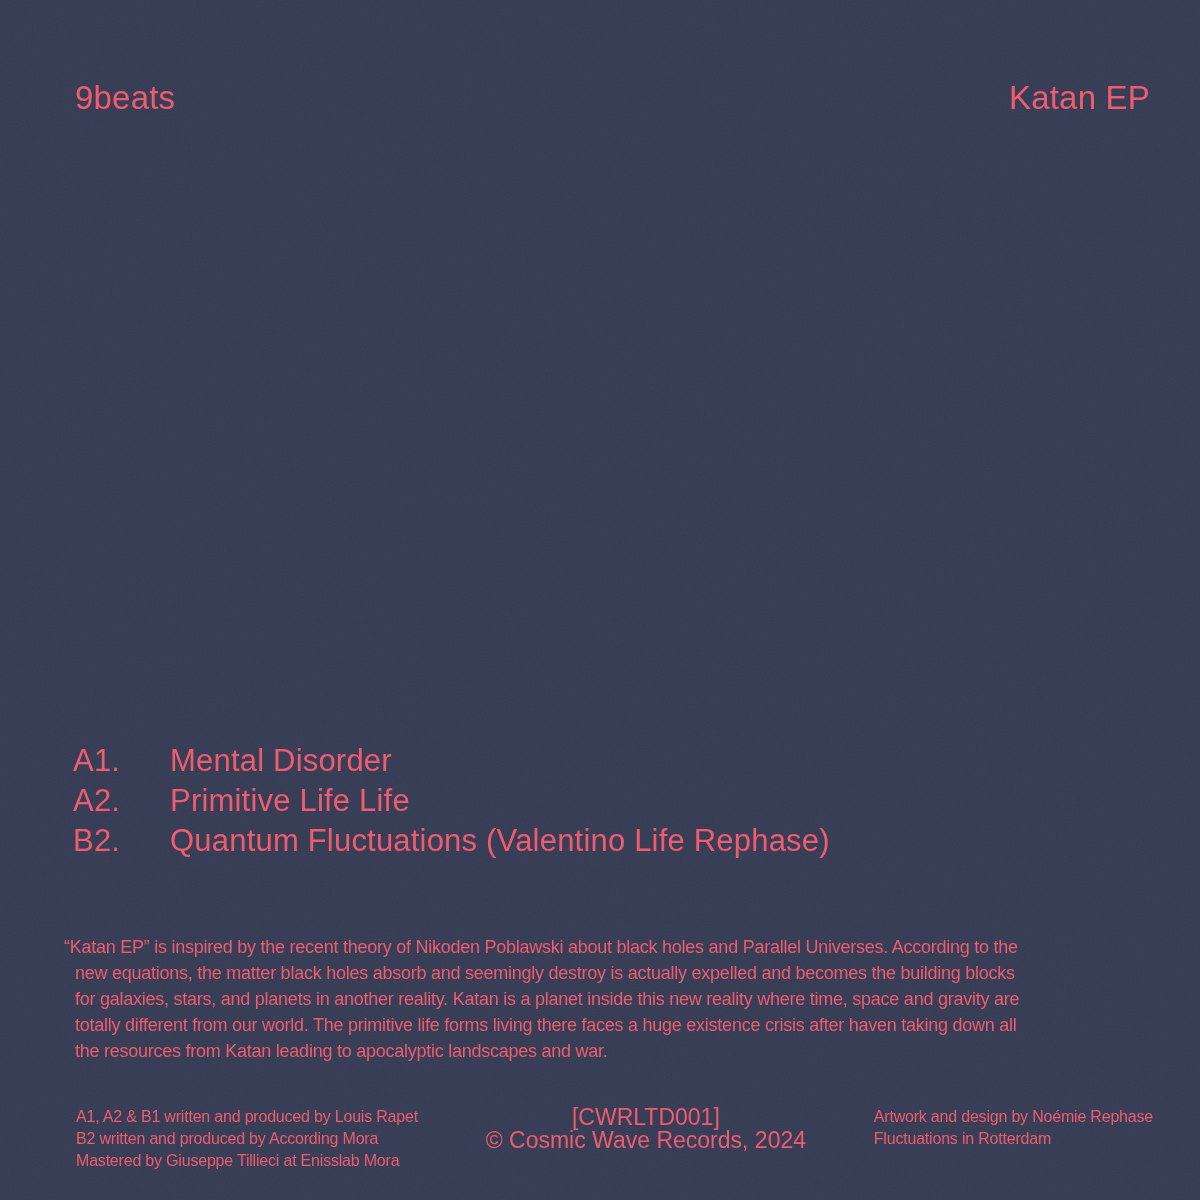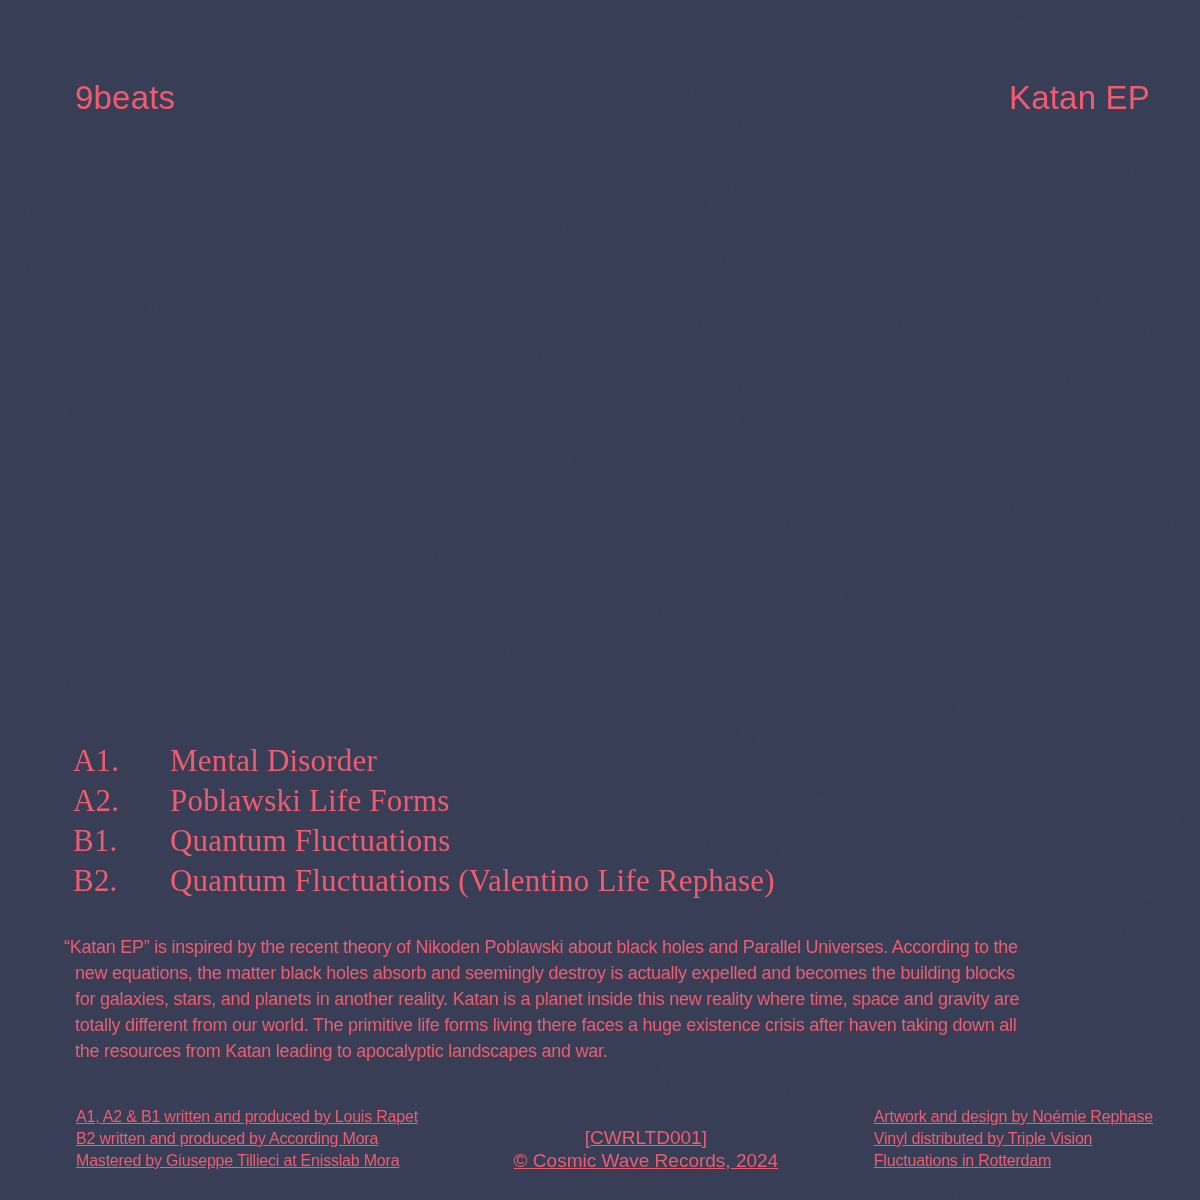--- a/index.html
+++ b/index.html
@@ -32,49 +32,47 @@
     font-size: 33px;
     line-height: 1.1;
     letter-spacing: 0.2px;
   }
   .tracklist {
     position: absolute;
     top: 741px; left: 73px; right: 50px;
     font-size: 31px;
     line-height: 40px;
     letter-spacing: 0.2px;
-    font-family: Liberation Serif, serif;
   }
   .track-row { display: flex; }
   .track-number { width: 97px; flex: 0 0 97px; }
   .track-title { flex: 1; }
   .description {
     position: absolute;
     top: 934px; left: 75px;
     width: 1100px;
     font-size: 18px;
     line-height: 26px;
     letter-spacing: -0.25px;
     white-space: pre-line;
     text-indent: -11px;
   }
   .footer {
     position: absolute;
     left: 76px; right: 47px; bottom: 28px;
     display: flex;
     justify-content: space-between;
-    align-items: flex-end;
+    align-items: flex-start;
     font-size: 16px;
     line-height: 22px;
     letter-spacing: -0.2px;
-    text-decoration: underline;
   }
   .footer-center {
     text-align: center;
-    font-size: 19px;
+    font-size: 23px;
     line-height: 23px;
     letter-spacing: 0;
   }
   .footer-right { text-align: left; }
 </style>
 </head>
 <body>
 
 <div class="cover">
 
@@ -83,25 +81,21 @@
     <div>Katan EP</div>
   </div>
 
   <div class="tracklist">
     <div class="track-row">
       <span class="track-number">A1.</span>
       <span class="track-title">Mental Disorder</span>
     </div>
     <div class="track-row">
       <span class="track-number">A2.</span>
-      <span class="track-title">Poblawski Life Forms</span>
-    </div>
-    <div class="track-row">
-      <span class="track-number">B1.</span>
-      <span class="track-title">Quantum Fluctuations</span>
+      <span class="track-title">Primitive Life Life</span>
     </div>
     <div class="track-row">
       <span class="track-number">B2.</span>
       <span class="track-title">Quantum Fluctuations (Valentino Life Rephase)</span>
     </div>
   </div>
 
   <div class="description">“Katan EP” is inspired by the recent theory of Nikoden Poblawski about black holes and Parallel Universes. According to the
 new equations, the matter black holes absorb and seemingly destroy is actually expelled and becomes the building blocks
 for galaxies, stars, and planets in another reality. Katan is a planet inside this new reality where time, space and gravity are
@@ -113,21 +107,20 @@
       <div>A1, A2 &amp; B1 written and produced by Louis Rapet</div>
       <div>B2 written and produced by According Mora</div>
       <div>Mastered by Giuseppe Tillieci at Enisslab Mora</div>
     </div>
     <div class="footer-center">
       <div>[CWRLTD001]</div>
       <div>© Cosmic Wave Records, 2024</div>
     </div>
     <div class="footer-right">
       <div>Artwork and design by Noémie Rephase</div>
-      <div>Vinyl distributed by Triple Vision</div>
       <div>Fluctuations in Rotterdam</div>
     </div>
   </div>
 
   <svg class="grain" width="1200" height="1200">
     <filter id="grainFilter">
       <feTurbulence type="fractalNoise" baseFrequency="0.9" numOctaves="2" stitchTiles="stitch"></feTurbulence>
       <feColorMatrix type="saturate" values="0"></feColorMatrix>
     </filter>
     <rect width="1200" height="1200" filter="url(#grainFilter)"></rect>

